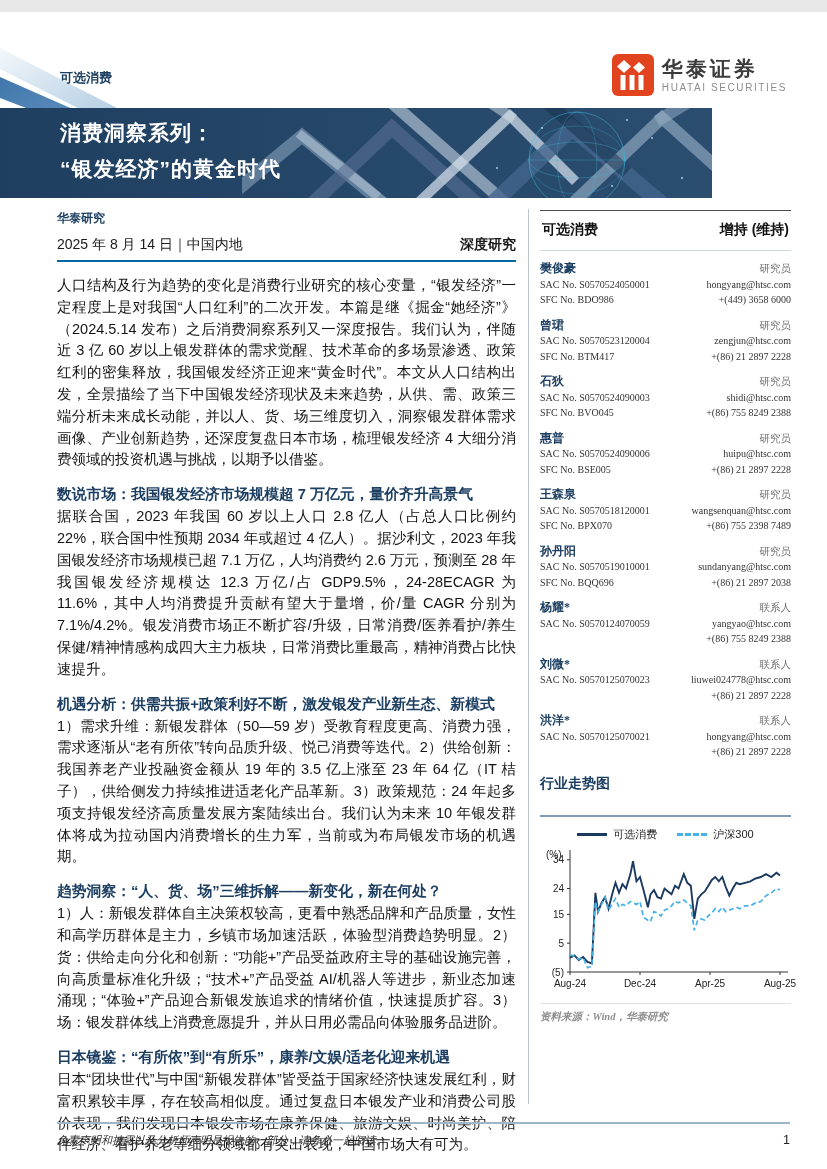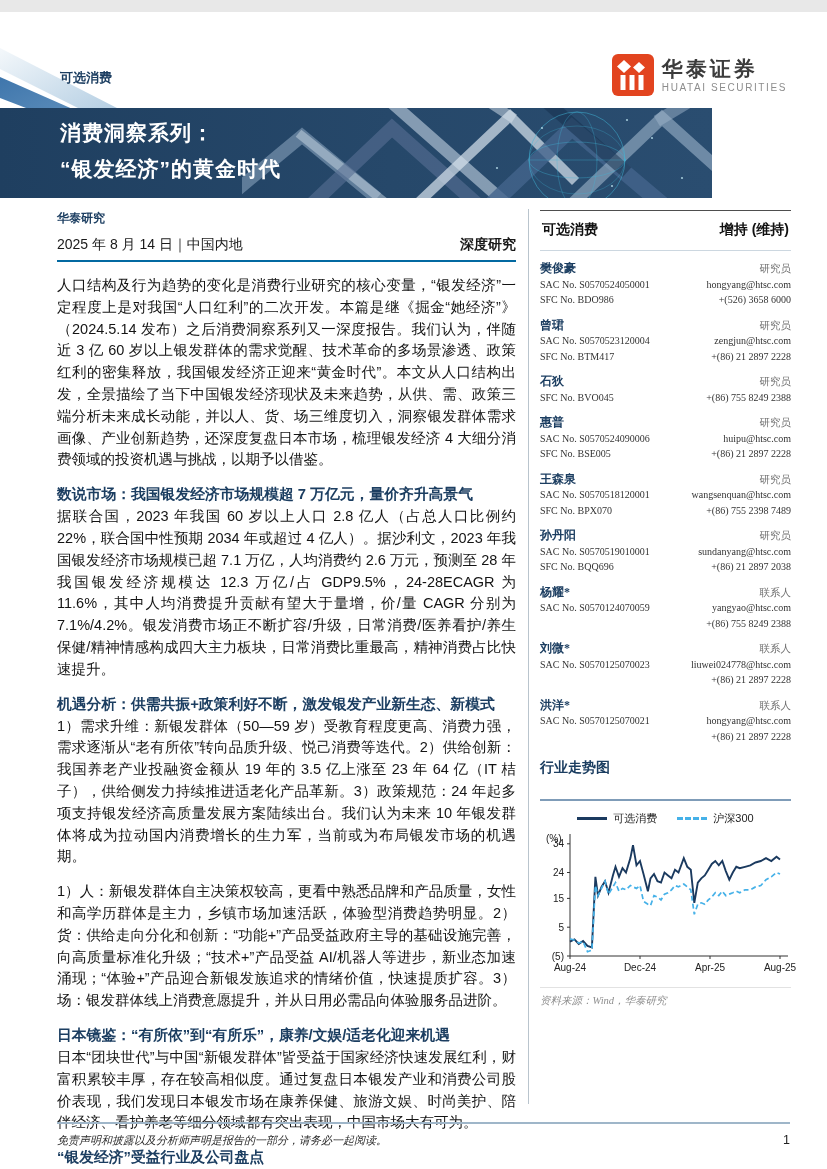--- a/index.html
+++ b/index.html
@@ -53,21 +53,21 @@
   .chart-heading { font-size:14px; font-weight:bold; color:#1c3e61; padding-bottom:22px; border-bottom:2px solid #7f9cb8; }
   .legend { display:flex; justify-content:center; gap:20px; margin:10px 0 2px 0; align-items:center; }
   .legend-item { display:flex; align-items:center; gap:6px; }
   .legend .sample { width:30px; height:0; }
   .legend .lbl { font-size:11px; color:#222; }
   .chart-svg { overflow:visible; display:block; margin-top:2px; }
   .ct { font-size:10px; fill:#222; font-family:"Liberation Sans",sans-serif; }
   .cl { font-size:10px; fill:#222; font-family:"Liberation Sans",sans-serif; }
   .cax { stroke:#333; stroke-width:1; }
   .chart-source { margin-top:9px; padding-top:6px; border-top:1px solid #e2e2e2; font-size:10.5px;
-                  font-style:italic; color:#8f8f8f; font-family:"Liberation Serif",serif; }
+                  font-style:italic; color:#8f8f8f; font-family:"Liberation Serif",serif;font-weight:bold; }
 
   
   .footer { position:absolute; top:1110px; left:57px; width:733px; border-top:2px solid #9fb6c9;
             padding-top:9px; display:flex; justify-content:space-between; align-items:flex-start; }
   .disclaimer { font-size:11px; font-style:italic; color:#2b2b2b; font-family:"Liberation Serif",serif; }
   .page-num { font-size:12.5px; color:#222; }
 </style>
 </head>
 <body>
 
@@ -155,20 +155,21 @@
         <div class="sec-heading">数说市场：我国银发经济市场规模超 7 万亿元，量价齐升高景气</div>
         <p class="body-text">据联合国，2023 年我国 60 岁以上人口 2.8 亿人（占总人口比例约 22%，联合国中性预期 2034 年或超过 4 亿人）。据沙利文，2023 年我国银发经济市场规模已超 7.1 万亿，人均消费约 2.6 万元，预测至 28 年我国银发经济规模达 12.3 万亿/占 GDP9.5%，24-28ECAGR 为 11.6%，其中人均消费提升贡献有望大于量增，价/量 CAGR 分别为 7.1%/4.2%。银发消费市场正不断扩容/升级，日常消费/医养看护/养生保健/精神情感构成四大主力板块，日常消费比重最高，精神消费占比快速提升。</p>
       </div>
 
       <div class="section">
         <div class="sec-heading">机遇分析：供需共振+政策利好不断，激发银发产业新生态、新模式</div>
         <p class="body-text">1）需求升维：新银发群体（50—59 岁）受教育程度更高、消费力强，需求逐渐从“老有所依”转向品质升级、悦己消费等迭代。2）供给创新：我国养老产业投融资金额从 19 年的 3.5 亿上涨至 23 年 64 亿（IT 桔子），供给侧发力持续推进适老化产品革新。3）政策规范：24 年起多项支持银发经济高质量发展方案陆续出台。我们认为未来 10 年银发群体将成为拉动国内消费增长的生力军，当前或为布局银发市场的机遇期。</p>
       </div>
 
       <div class="section">
+        <div class="sec-heading">趋势洞察：“人、货、场”三维拆解——新变化，新在何处？</div>
         <p class="body-text">1）人：新银发群体自主决策权较高，更看中熟悉品牌和产品质量，女性和高学历群体是主力，乡镇市场加速活跃，体验型消费趋势明显。2）货：供给走向分化和创新：“功能+”产品受益政府主导的基础设施完善，向高质量标准化升级；“技术+”产品受益 AI/机器人等进步，新业态加速涌现；“体验+”产品迎合新银发族追求的情绪价值，快速提质扩容。3）场：银发群体线上消费意愿提升，并从日用必需品向体验服务品进阶。</p>
       </div>
 
       <div class="section">
         <div class="sec-heading">日本镜鉴：“有所依”到“有所乐”，康养/文娱/适老化迎来机遇</div>
         <p class="body-text">日本“团块世代”与中国“新银发群体”皆受益于国家经济快速发展红利，财富积累较丰厚，存在较高相似度。通过复盘日本银发产业和消费公司股价表现，我们发现日本银发市场在康养保健、旅游文娱、时尚美护、陪伴经济、看护养老等细分领域都有突出表现，中国市场大有可为。</p>
       </div>
 
       <div class="section">
         <div class="sec-heading">“银发经济”受益行业及公司盘点</div>
@@ -188,41 +189,45 @@
             <div class="a-row">
               <span class="a-name">樊俊豪</span>
               <span class="a-role">研究员</span>
             </div>
             <div class="a-row a-detail">
               <span>SAC No. S0570524050001</span>
               <span>hongyang@htsc.com</span>
             </div>
             <div class="a-row a-detail">
               <span>SFC No. BDO986</span>
-              <span>+(526) 3658 6000</span>
+              <span>+(449) 3658 6000</span>
             </div>
           </div>
           <div class="analyst">
             <div class="a-row">
               <span class="a-name">曾珺</span>
               <span class="a-role">研究员</span>
             </div>
             <div class="a-row a-detail">
               <span>SAC No. S0570523120004</span>
               <span>zengjun@htsc.com</span>
             </div>
             <div class="a-row a-detail">
               <span>SFC No. BTM417</span>
               <span>+(86) 21 2897 2228</span>
             </div>
           </div>
           <div class="analyst">
             <div class="a-row">
               <span class="a-name">石狄</span>
               <span class="a-role">研究员</span>
+            </div>
+            <div class="a-row a-detail">
+              <span>SAC No. S0570524090003</span>
+              <span>shidi@htsc.com</span>
             </div>
             <div class="a-row a-detail">
               <span>SFC No. BVO045</span>
               <span>+(86) 755 8249 2388</span>
             </div>
           </div>
           <div class="analyst">
             <div class="a-row">
               <span class="a-name">惠普</span>
               <span class="a-role">研究员</span>

